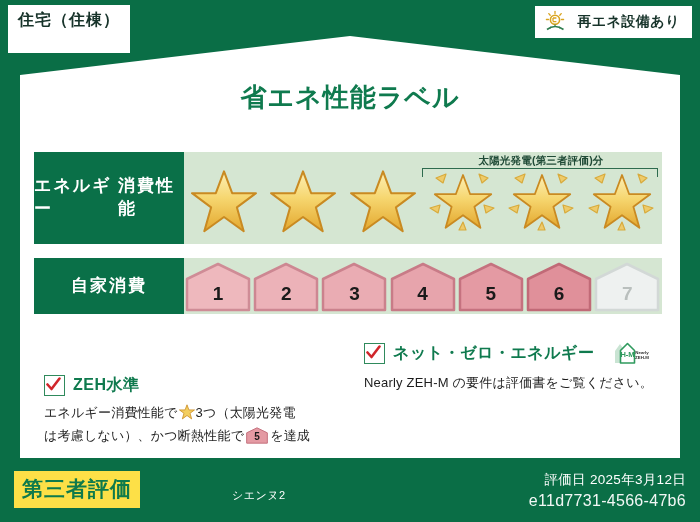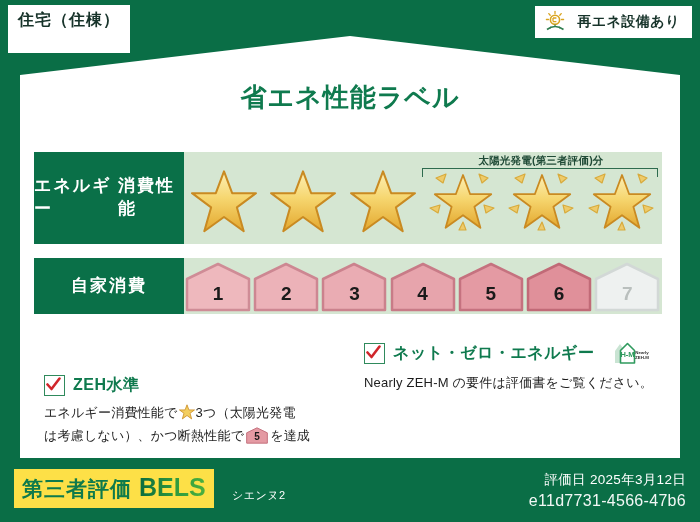--- a/index.html
+++ b/index.html
@@ -375,21 +375,20 @@
         <line x1="11" y1="16.3" x2="11" y2="14.6"></line>
         <line x1="16" y1="18.6" x2="15" y2="16.8"></line>
       </g>
     </svg>
     <span class="btext">再エネ設備あり</span>
   </div>
 
   <div class="footer">
     <div class="bels-plate">
       <span class="bels-jp">第三者評価</span>
-      <span class="bels-en">BELS</span>
     </div>
     <div class="bels-name">シエンヌ2</div>
     <div class="foot-right">
       <div class="foot-date">評価日 2025年3月12日</div>
       <div class="foot-id">e11d7731-4566-47b6</div>
     </div>
   </div>
 
 </div>
 

